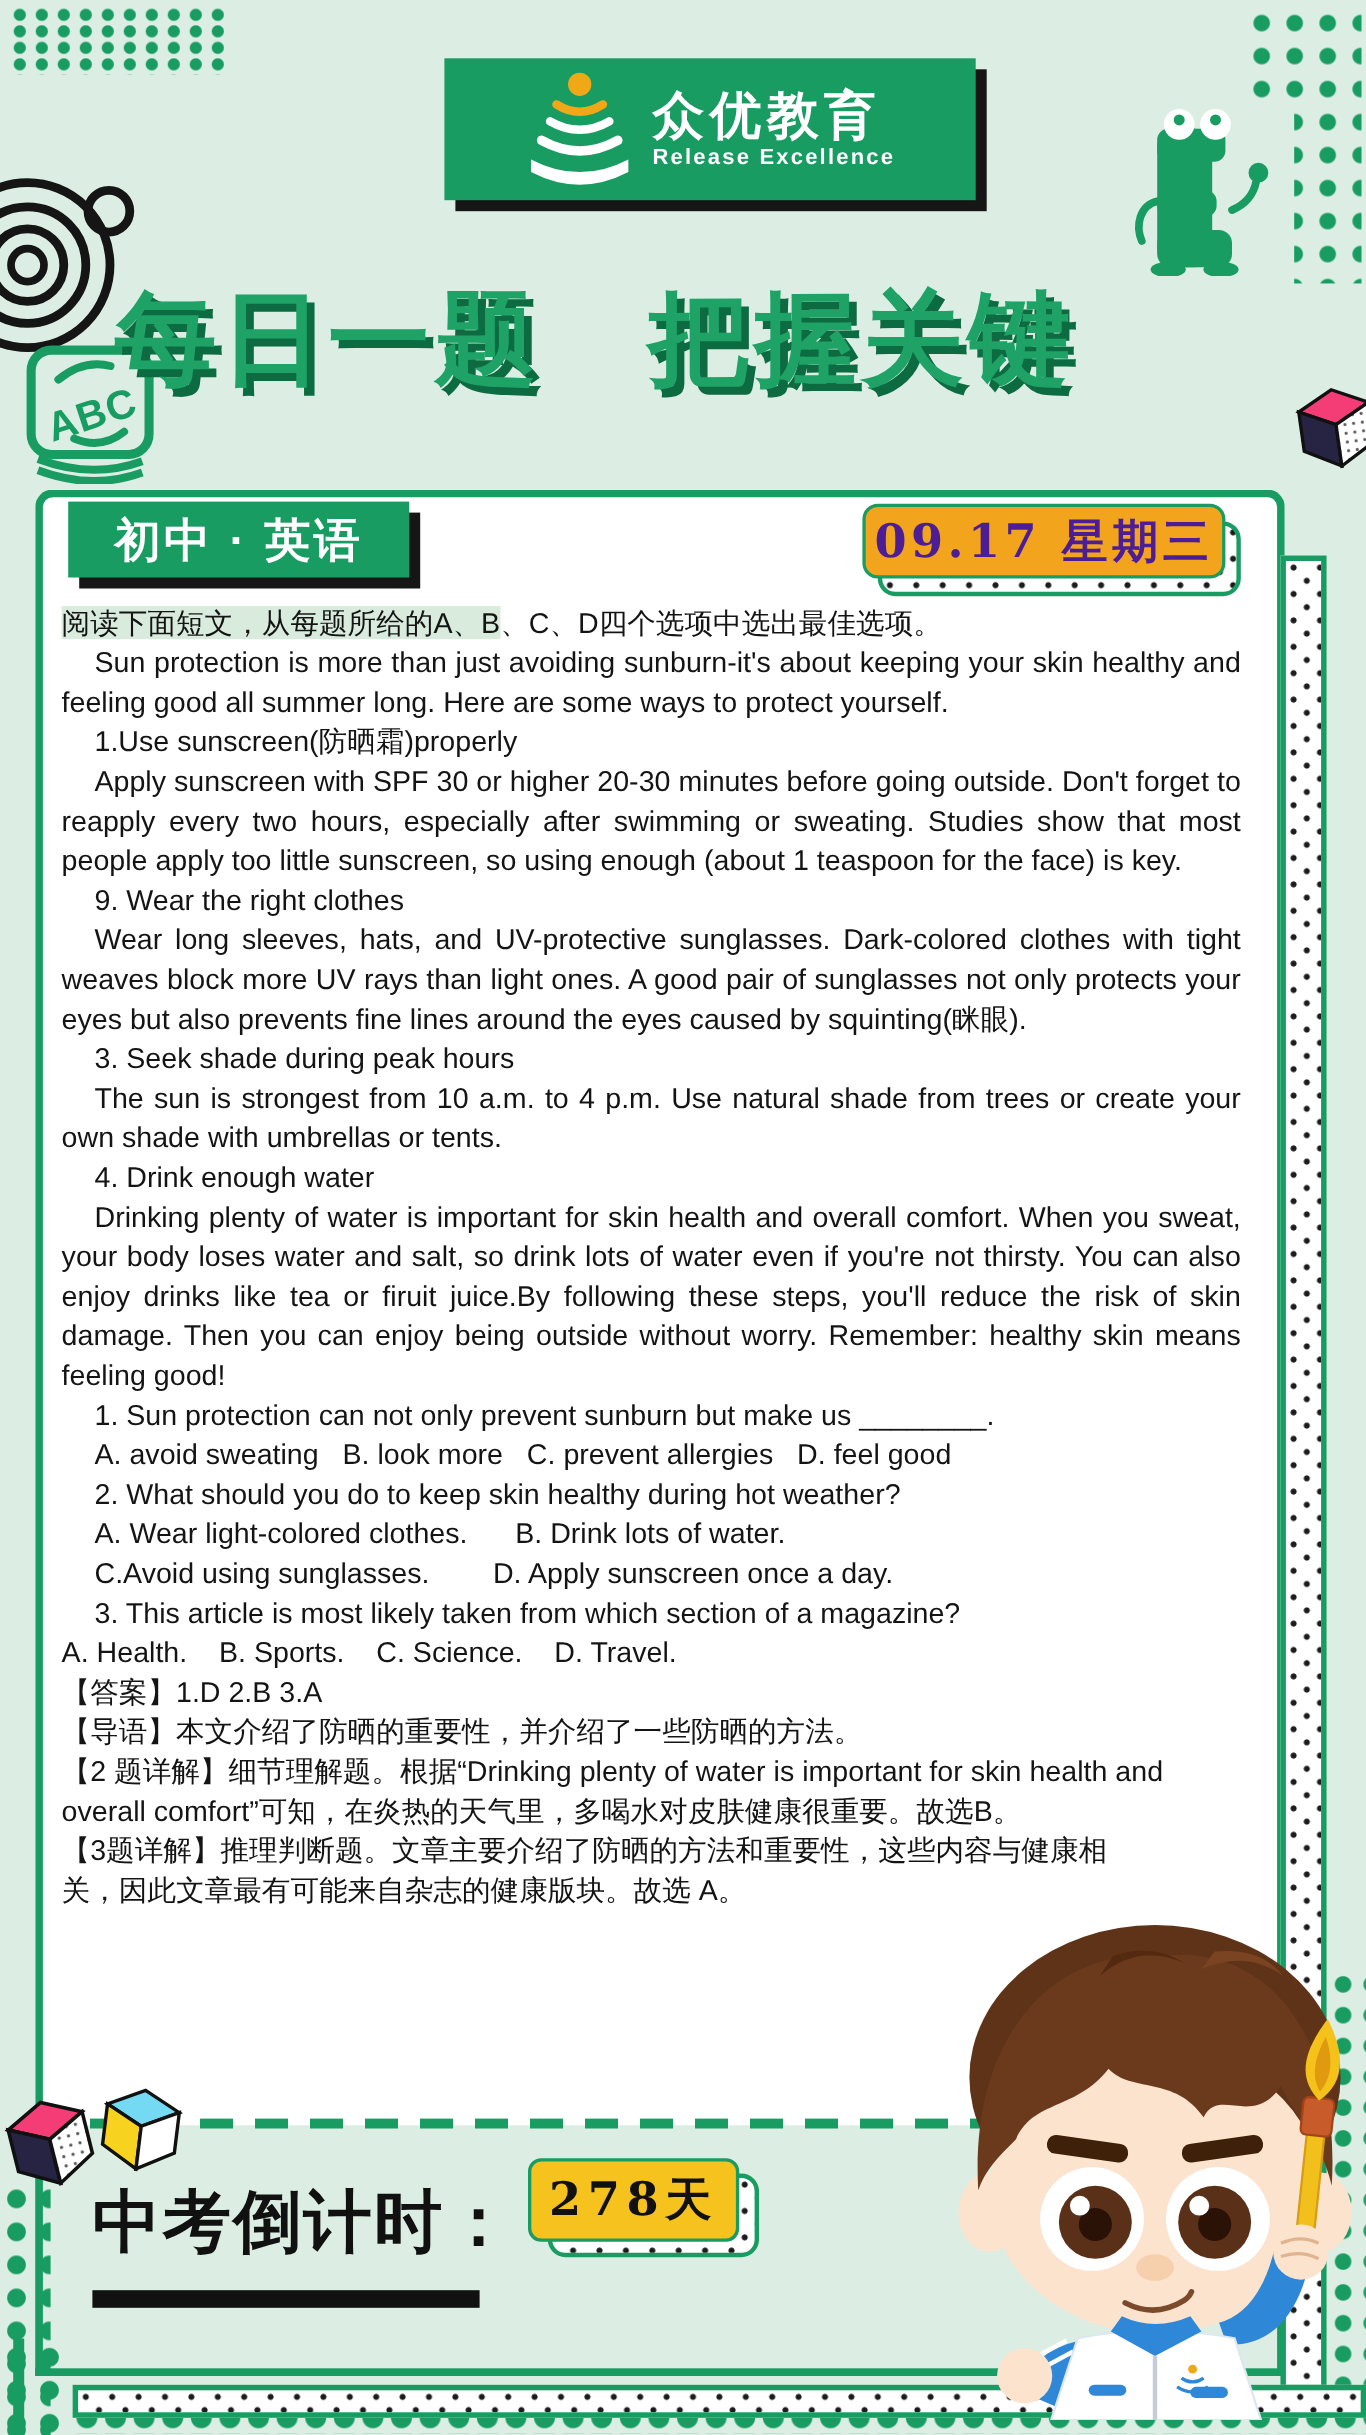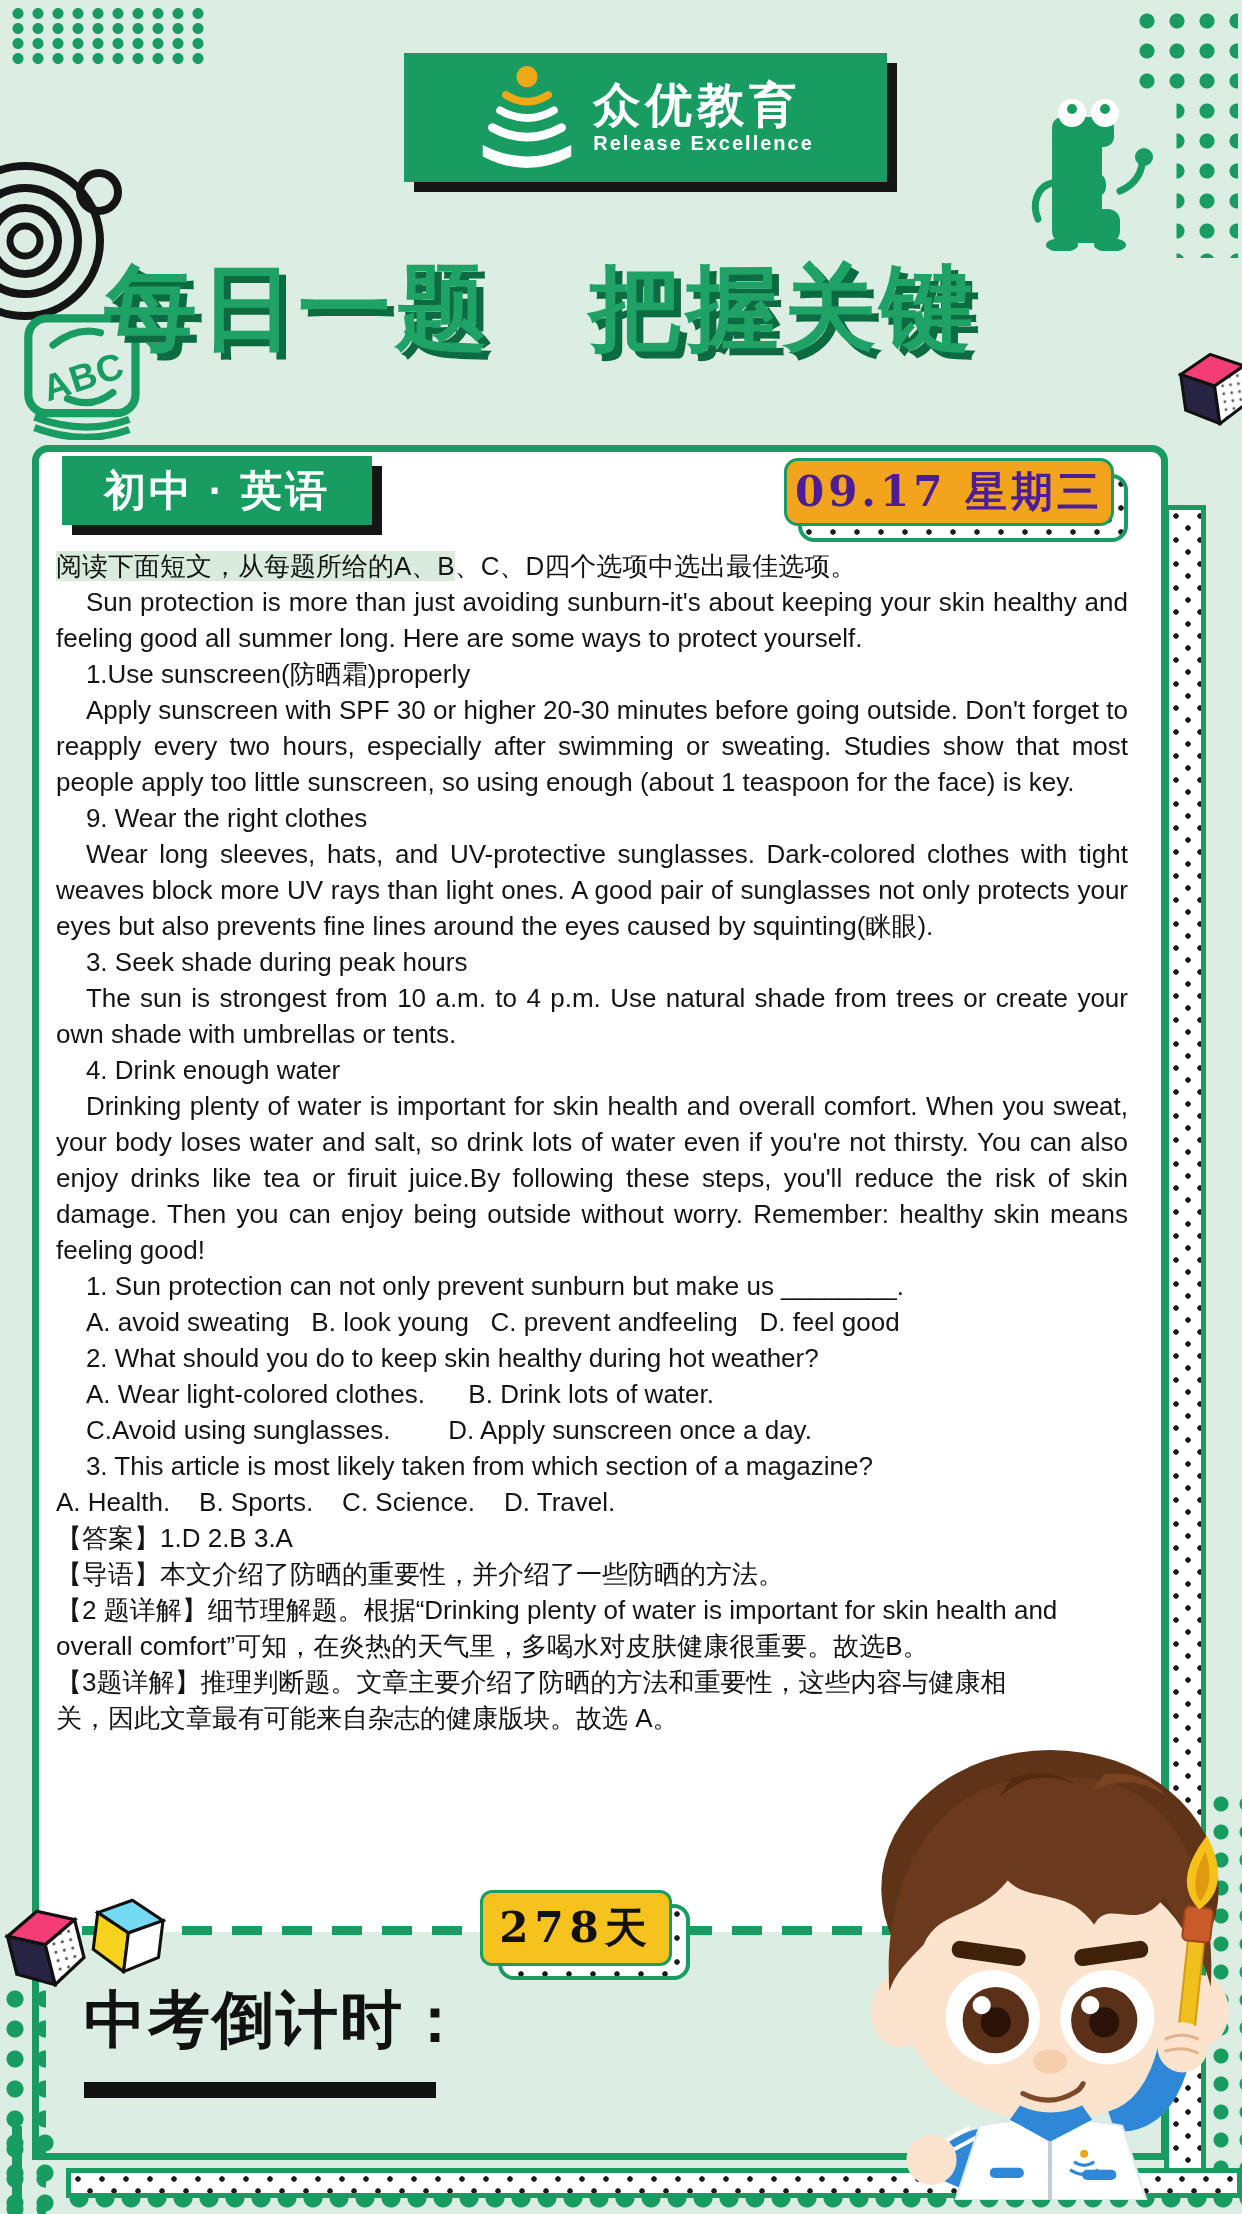--- a/index.html
+++ b/index.html
@@ -72,21 +72,21 @@
   .card-body p{margin:0;}
   .ind{text-indent:1.15em;}
   .en{text-align:justify;}
   .opt{white-space:pre-wrap;}
   .narrow{max-width:980px;}
   .hl{background:#d8ebdc;text-align:center;}
 
   
   .cd-label{position:absolute; left:84px; top:1978px; font-size:62px; font-weight:900;
     letter-spacing:2px; color:#111; z-index:8;}
-  .cd-wrap{position:absolute; left:480px; top:1890px; z-index:8;}
+  .cd-wrap{position:absolute; left:480px; top:1962px; z-index:8;}
   .cd-shadow{position:absolute; left:18px; top:14px; width:192px; height:76px;
     border:4px solid var(--green); border-radius:16px;}
   .cd-box{position:relative; width:192px; height:76px; background:var(--yellow);
     border:3px solid var(--green); border-radius:12px; display:flex; align-items:center; justify-content:center;
     font-family:"DejaVu Serif", serif; font-weight:bold; font-size:42px; letter-spacing:6px; color:#111;}
   .black-bar{position:absolute; left:84px; top:2082px; width:352px; height:16px; background:#111; z-index:8;}
 
   
   .abs{position:absolute;}
   .cube{transform-origin:center;}
@@ -190,21 +190,21 @@
       <p class="en ind">Sun protection is more than just avoiding sunburn-it's about keeping your skin healthy and feeling good all summer long. Here are some ways to protect yourself.</p>
       <p class="ind">1.Use sunscreen(防晒霜)properly</p>
       <p class="en ind">Apply sunscreen with SPF 30 or higher 20-30 minutes before going outside. Don't forget to reapply every two hours, especially after swimming or sweating. Studies show that most people apply too little sunscreen, so using enough (about 1 teaspoon for the face) is key.</p>
       <p class="ind">9. Wear the right clothes</p>
       <p class="en ind">Wear long sleeves, hats, and UV-protective sunglasses. Dark-colored clothes with tight weaves block more UV rays than light ones. A good pair of sunglasses not only protects your eyes but also prevents fine lines around the eyes caused by squinting(眯眼).</p>
       <p class="ind">3. Seek shade during peak hours</p>
       <p class="en ind">The sun is strongest from 10 a.m. to 4 p.m. Use natural shade from trees or create your own shade with umbrellas or tents.</p>
       <p class="ind">4. Drink enough water</p>
       <p class="en ind">Drinking plenty of water is important for skin health and overall comfort. When you sweat, your body loses water and salt, so drink lots of water even if you're not thirsty. You can also enjoy drinks like tea or firuit juice.By following these steps, you'll reduce the risk of skin damage. Then you can enjoy being outside without worry. Remember: healthy skin means feeling good!</p>
       <p class="ind">1. Sun protection can not only prevent sunburn but make us ________.</p>
-      <p class="opt ind">A. avoid sweating   B. look young   C. prevent andfeeling   D. feel good</p>
+      <p class="opt ind">A. avoid sweating   B. look more   C. prevent allergies   D. feel good</p>
       <p class="ind">2. What should you do to keep skin healthy during hot weather?</p>
       <p class="opt ind">A. Wear light-colored clothes.      B. Drink lots of water.</p>
       <p class="opt ind">C.Avoid using sunglasses.        D. Apply sunscreen once a day.</p>
       <p class="ind">3. This article is most likely taken from which section of a magazine?</p>
       <p class="opt">A. Health.    B. Sports.    C. Science.    D. Travel.</p>
       <p>【答案】1.D  2.B  3.A</p>
       <p>【导语】本文介绍了防晒的重要性，并介绍了一些防晒的方法。</p>
       <p>【2 题详解】细节理解题。根据“Drinking plenty of water is important for skin health and overall comfort”可知，在炎热的天气里，多喝水对皮肤健康很重要。故选B。</p>
       <p class="narrow">【3题详解】推理判断题。文章主要介绍了防晒的方法和重要性，这些内容与健康相关，因此文章最有可能来自杂志的健康版块。故选 A。</p>
     </div>

